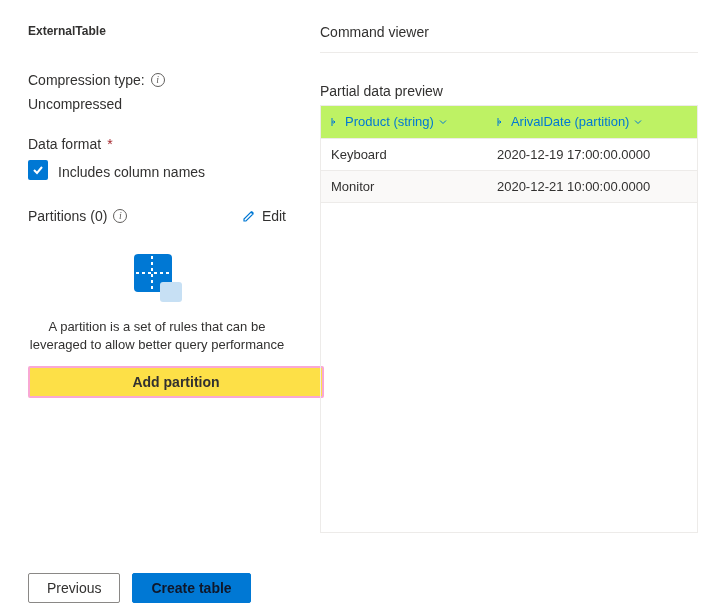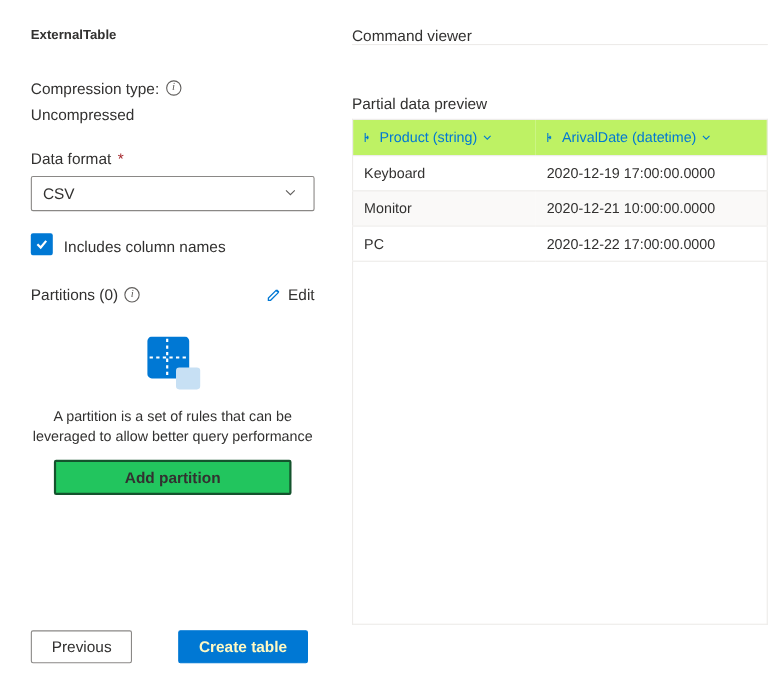--- a/index.html
+++ b/index.html
@@ -24,27 +24,27 @@
     .select-box { width: 258px; height: 32px; border: 1px solid #8a8886; border-radius: 2px; padding: 0 30px 0 10px; font-size: 14px; background: #fff; display: flex; align-items: center; cursor: pointer; }
     .select-caret { position: absolute; right: 10px; top: 50%; transform: translateY(-50%); pointer-events: none; }
     .checkbox-row { display: flex; align-items: flex-end; gap: 10px; margin-bottom: 28px; }
     .checkbox { width: 20px; height: 20px; background: #0078d4; border-radius: 2px; display: flex; align-items: center; justify-content: center; cursor: pointer; }
     .partitions-row { display: flex; justify-content: space-between; align-items: center; width: 258px; margin-bottom: 30px; }
     .partitions-label { display: flex; align-items: center; gap: 6px; }
     .edit-link { display: flex; align-items: center; gap: 6px; color: #323130; cursor: pointer; font-size: 14px; }
     .illus-wrap { text-align: center; width: 258px; }
     .illus-svg { margin: 0 auto 14px auto; display: block; }
     .illus-text { font-size: 13px; color: #323130; line-height: 1.4; margin-bottom: 12px; }
-    .add-partition-btn { width: 216px; height: 32px; border: 2px solid #14532d; background: #22c55e; color: #323130; font-size: 14px; font-weight: 600; cursor: pointer; font-family: inherit; border-radius: 2px; }
+    .add-partition-btn { width: 296px; height: 32px; border: 2px solid #f9a8d4; background: #fde047; color: #323130; font-size: 14px; font-weight: 600; cursor: pointer; font-family: inherit; border-radius: 2px; }
     .spacer { flex: 1; }
-    .footer-btns { display: flex; gap: 12px; padding-top: 18px; justify-content: space-between; }
+    .footer-btns { display: flex; gap: 12px; padding-top: 18px; }
     .btn { height: 30px; padding: 0 18px; font-size: 14px; border-radius: 2px; cursor: pointer; font-family: inherit; }
     .btn-default { background: #fff; border: 1px solid #8a8886; color: #323130; }
-    .btn-primary { background: #0078d4; border: 1px solid #0078d4; color: #fef9c3; font-weight: 600; }
-    .cmd-header { font-size: 14px; color: #323130; padding-bottom: 0; border-bottom: 1px solid #edebe9; margin-bottom: 45px; }
+    .btn-primary { background: #0078d4; border: 1px solid #0078d4; color: #0f172a; font-weight: 600; }
+    .cmd-header { font-size: 14px; color: #323130; padding-bottom: 12px; border-bottom: 1px solid #edebe9; margin-bottom: 30px; }
     .preview-title { font-size: 14px; color: #323130; margin-bottom: 6px; }
     .data-table { border: 1px solid #edebe9; border-collapse: collapse; width: 100%; font-size: 13px; }
     .data-table th { text-align: left; font-weight: 400; color: #0078d4; background: #bef264; padding: 8px 10px; border-bottom: 1px solid #edebe9; }
     .th-content { display: inline-flex; align-items: center; gap: 4px; cursor: pointer; }
     .arrow-icon { display: inline-flex; }
     .chev-down { display: inline-flex; }
     .data-table td { padding: 8px 10px; border-bottom: 1px solid #edebe9; color: #323130; }
     .data-table tr:nth-child(even) td { background: #faf9f8; }
     .table-fill { height: 330px; border: 1px solid #edebe9; border-top: none; }
   </style>
@@ -58,30 +58,20 @@
 
     <div class="field-label">
       <span>Compression type:</span>
       <span class="info-icon">i</span>
     </div>
     <div class="value-text">Uncompressed</div>
 
     <div class="field-label">
       <span>Data format</span>
       <span class="req">*</span>
-    </div>
-    <div class="select-wrap">
-      <div class="select-box">
-        <span>CSV</span>
-      </div>
-      <span class="select-caret">
-        <svg width="12" height="12" viewBox="0 0 12 12">
-            <path d="M2 4 L6 8 L10 4" stroke="#605e5c" stroke-width="1" fill="none"></path>
-          </svg>
-      </span>
     </div>
 
     <div class="checkbox-row">
       <div class="checkbox">
         <svg width="14" height="14" viewBox="0 0 14 14">
             <path d="M3 7 L6 10 L11 4" stroke="#fff" stroke-width="2" fill="none"></path>
           </svg>
       </div>
       <span>Includes column names</span>
     </div>
@@ -140,40 +130,36 @@
               </span>
             </span>
           </th>
           <th>
             <span class="th-content">
               <span class="arrow-icon">
                 <svg width="10" height="10" viewBox="0 0 10 10">
                     <path d="M1 5 L4 5 M4 5 L2.5 3.5 M4 5 L2.5 6.5 M1 1 L1 9" stroke="#0078d4" stroke-width="1" fill="none"></path>
                   </svg>
               </span>
-              <span>ArivalDate (datetime)</span>
+              <span>ArivalDate (partition)</span>
               <span class="chev-down">
                 <svg width="10" height="10" viewBox="0 0 10 10">
                     <path d="M2 3.5 L5 6.5 L8 3.5" stroke="#0078d4" stroke-width="1" fill="none"></path>
                   </svg>
               </span>
             </span>
           </th>
         </tr>
       </thead>
       <tbody>
         <tr>
           <td>Keyboard</td>
           <td>2020-12-19 17:00:00.0000</td>
         </tr>
         <tr>
           <td>Monitor</td>
           <td>2020-12-21 10:00:00.0000</td>
         </tr>
-        <tr>
-          <td>PC</td>
-          <td>2020-12-22 17:00:00.0000</td>
-        </tr>
       </tbody>
     </table>
     <div class="table-fill"></div>
   </div>
 </div>
 
 </body></html>

